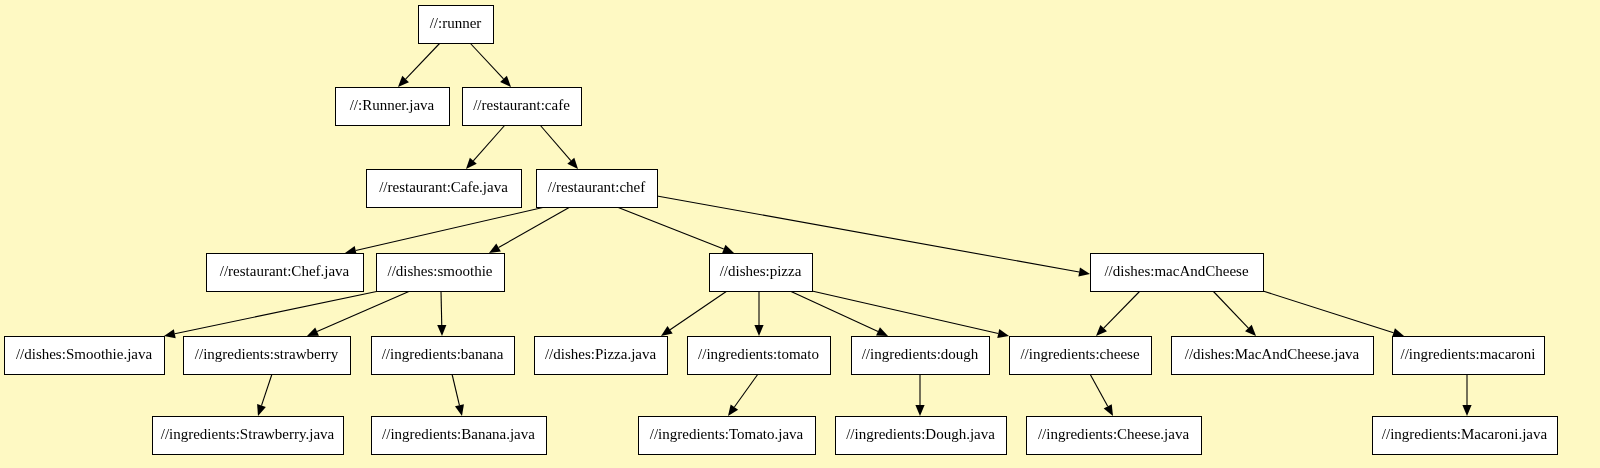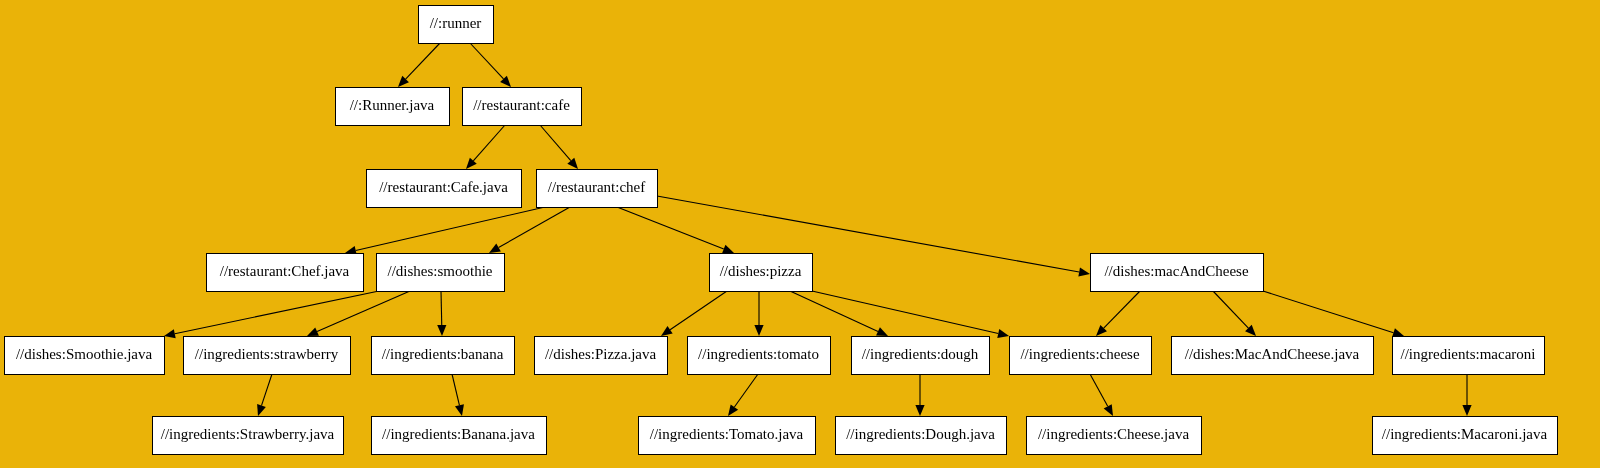--- a/index.html
+++ b/index.html
@@ -11,21 +11,21 @@
   body {
     width: 1600px;
     height: 468px;
     font-family: "Liberation Serif", "DejaVu Serif", serif;
     overflow: hidden;
   }
   #graph-root {
     position: relative;
     width: 1600px;
     height: 468px;
-    background: #eab308;
+    background: #fef9c3;
   }
   svg#graph-canvas {
     position: absolute;
     top: 0;
     left: 0;
     width: 1600px;
     height: 468px;
     display: block;
   }
   .node-rect {

